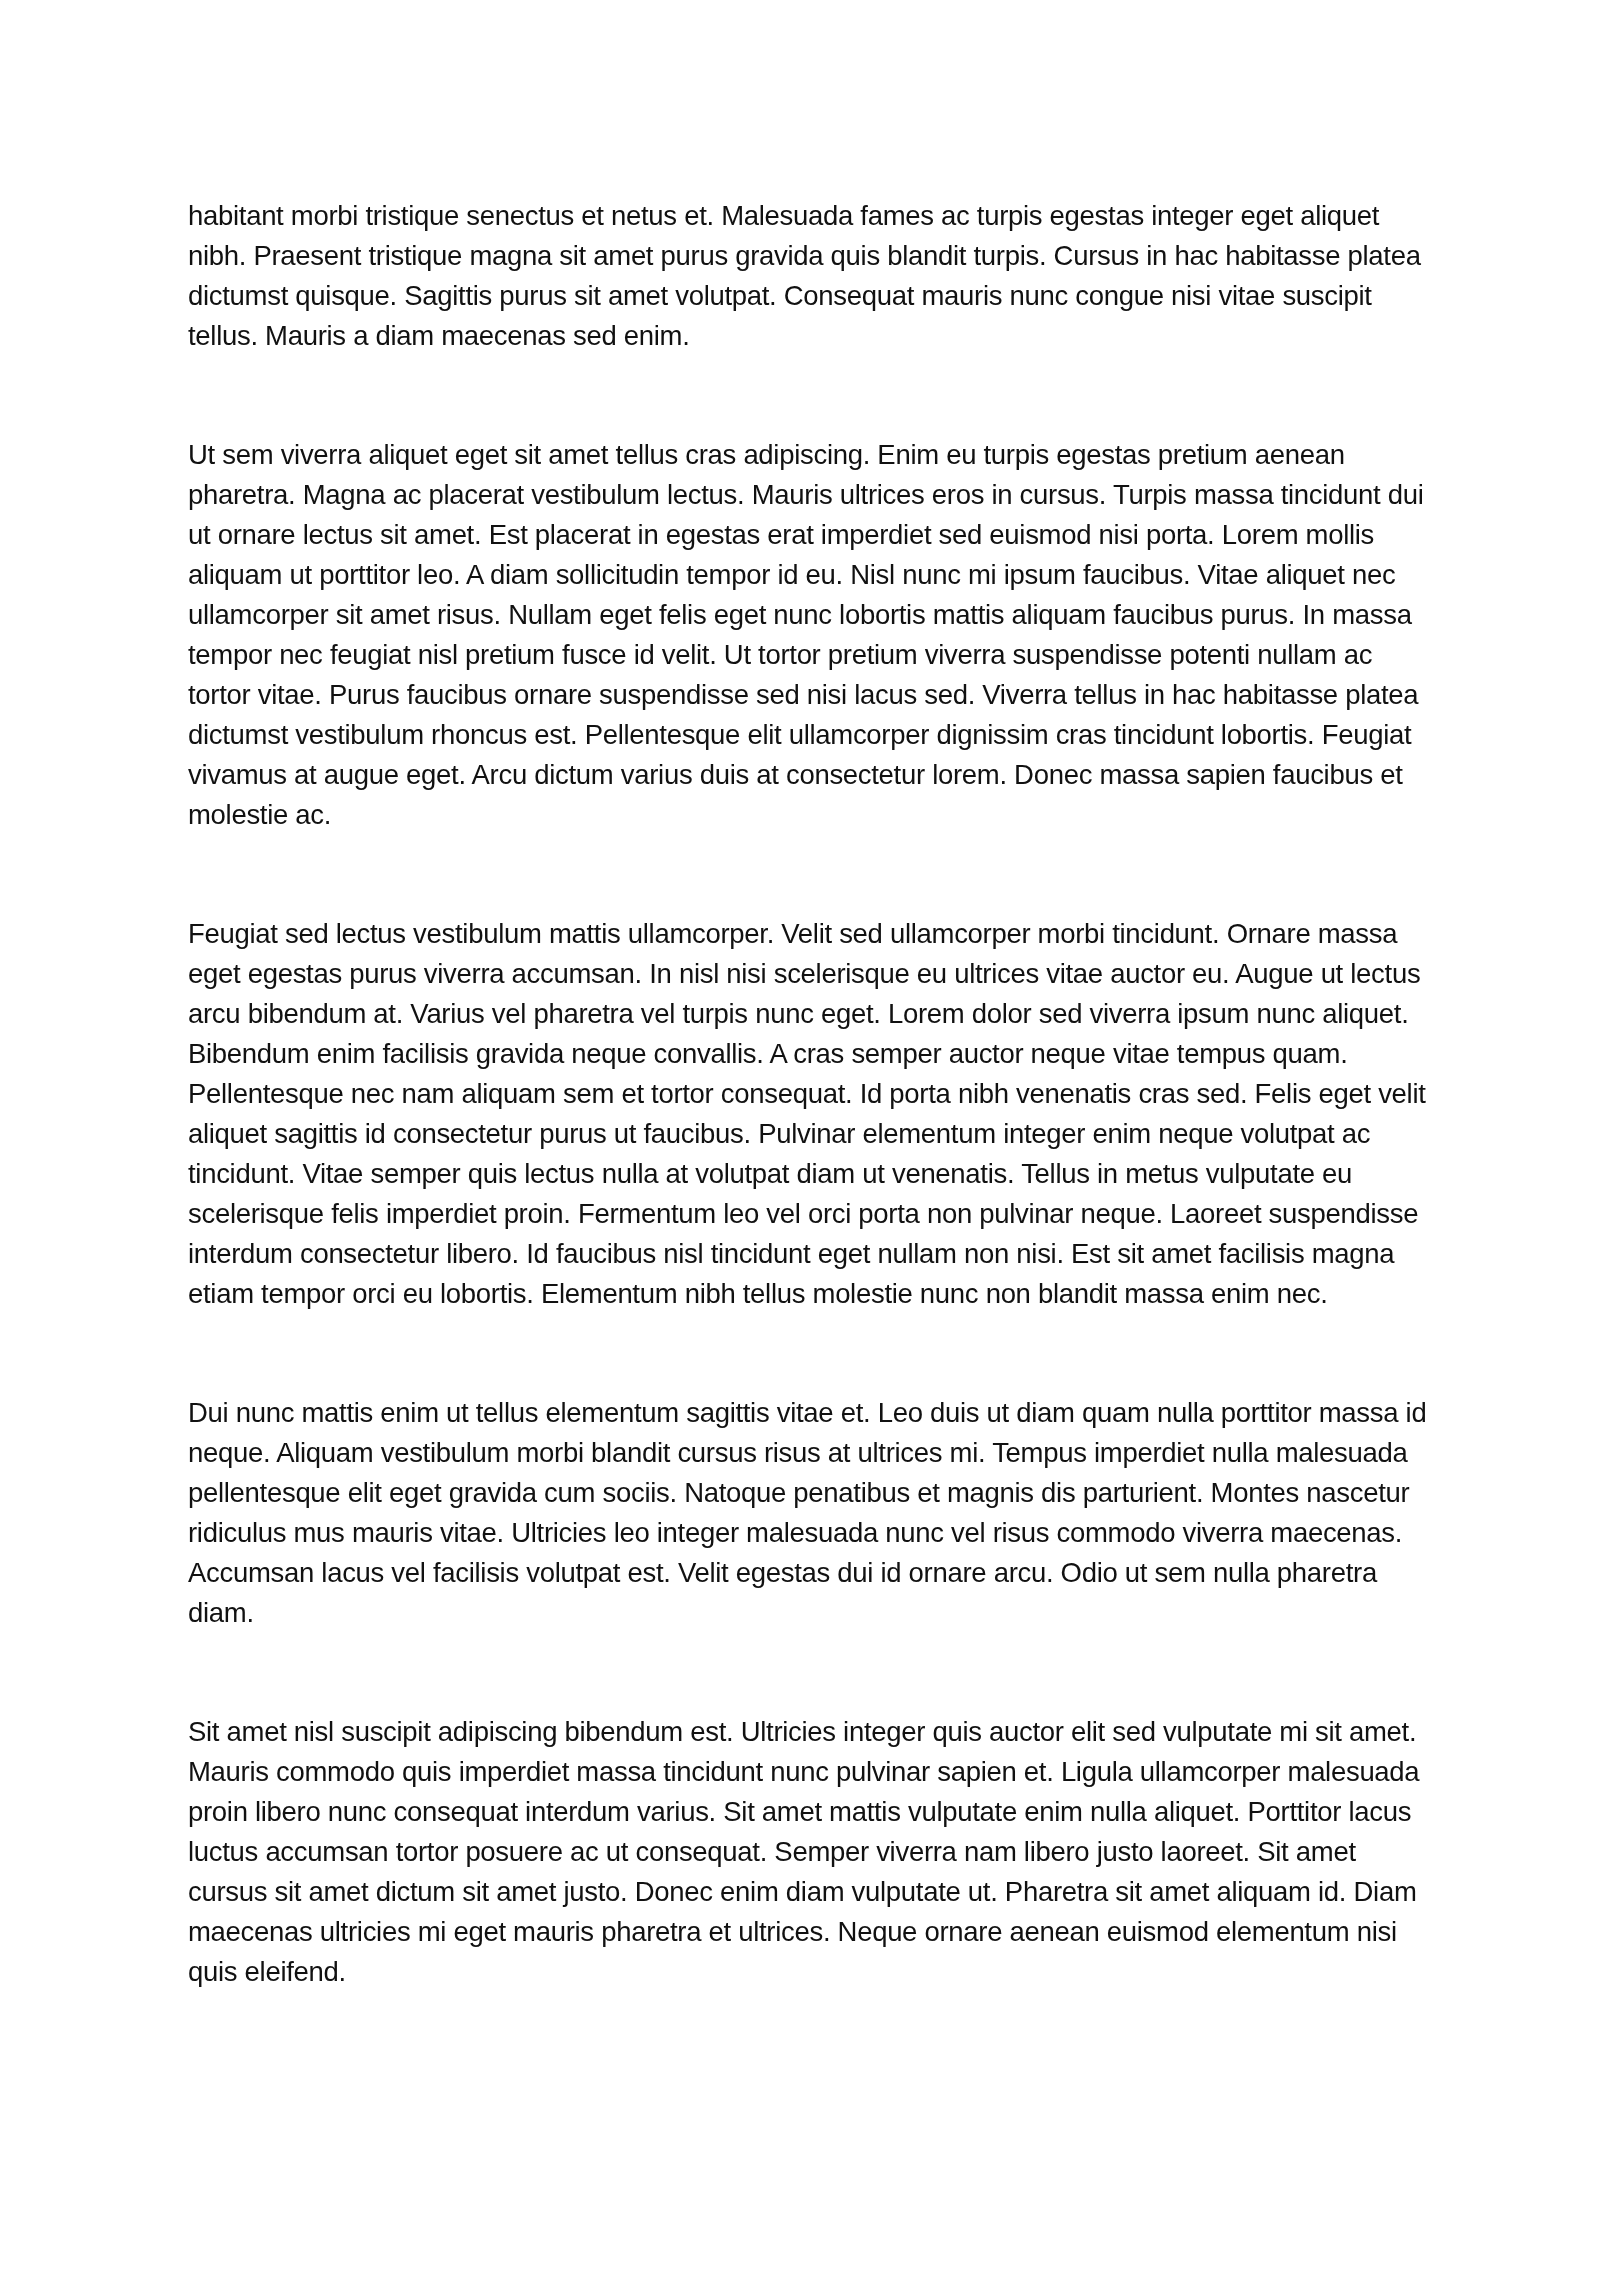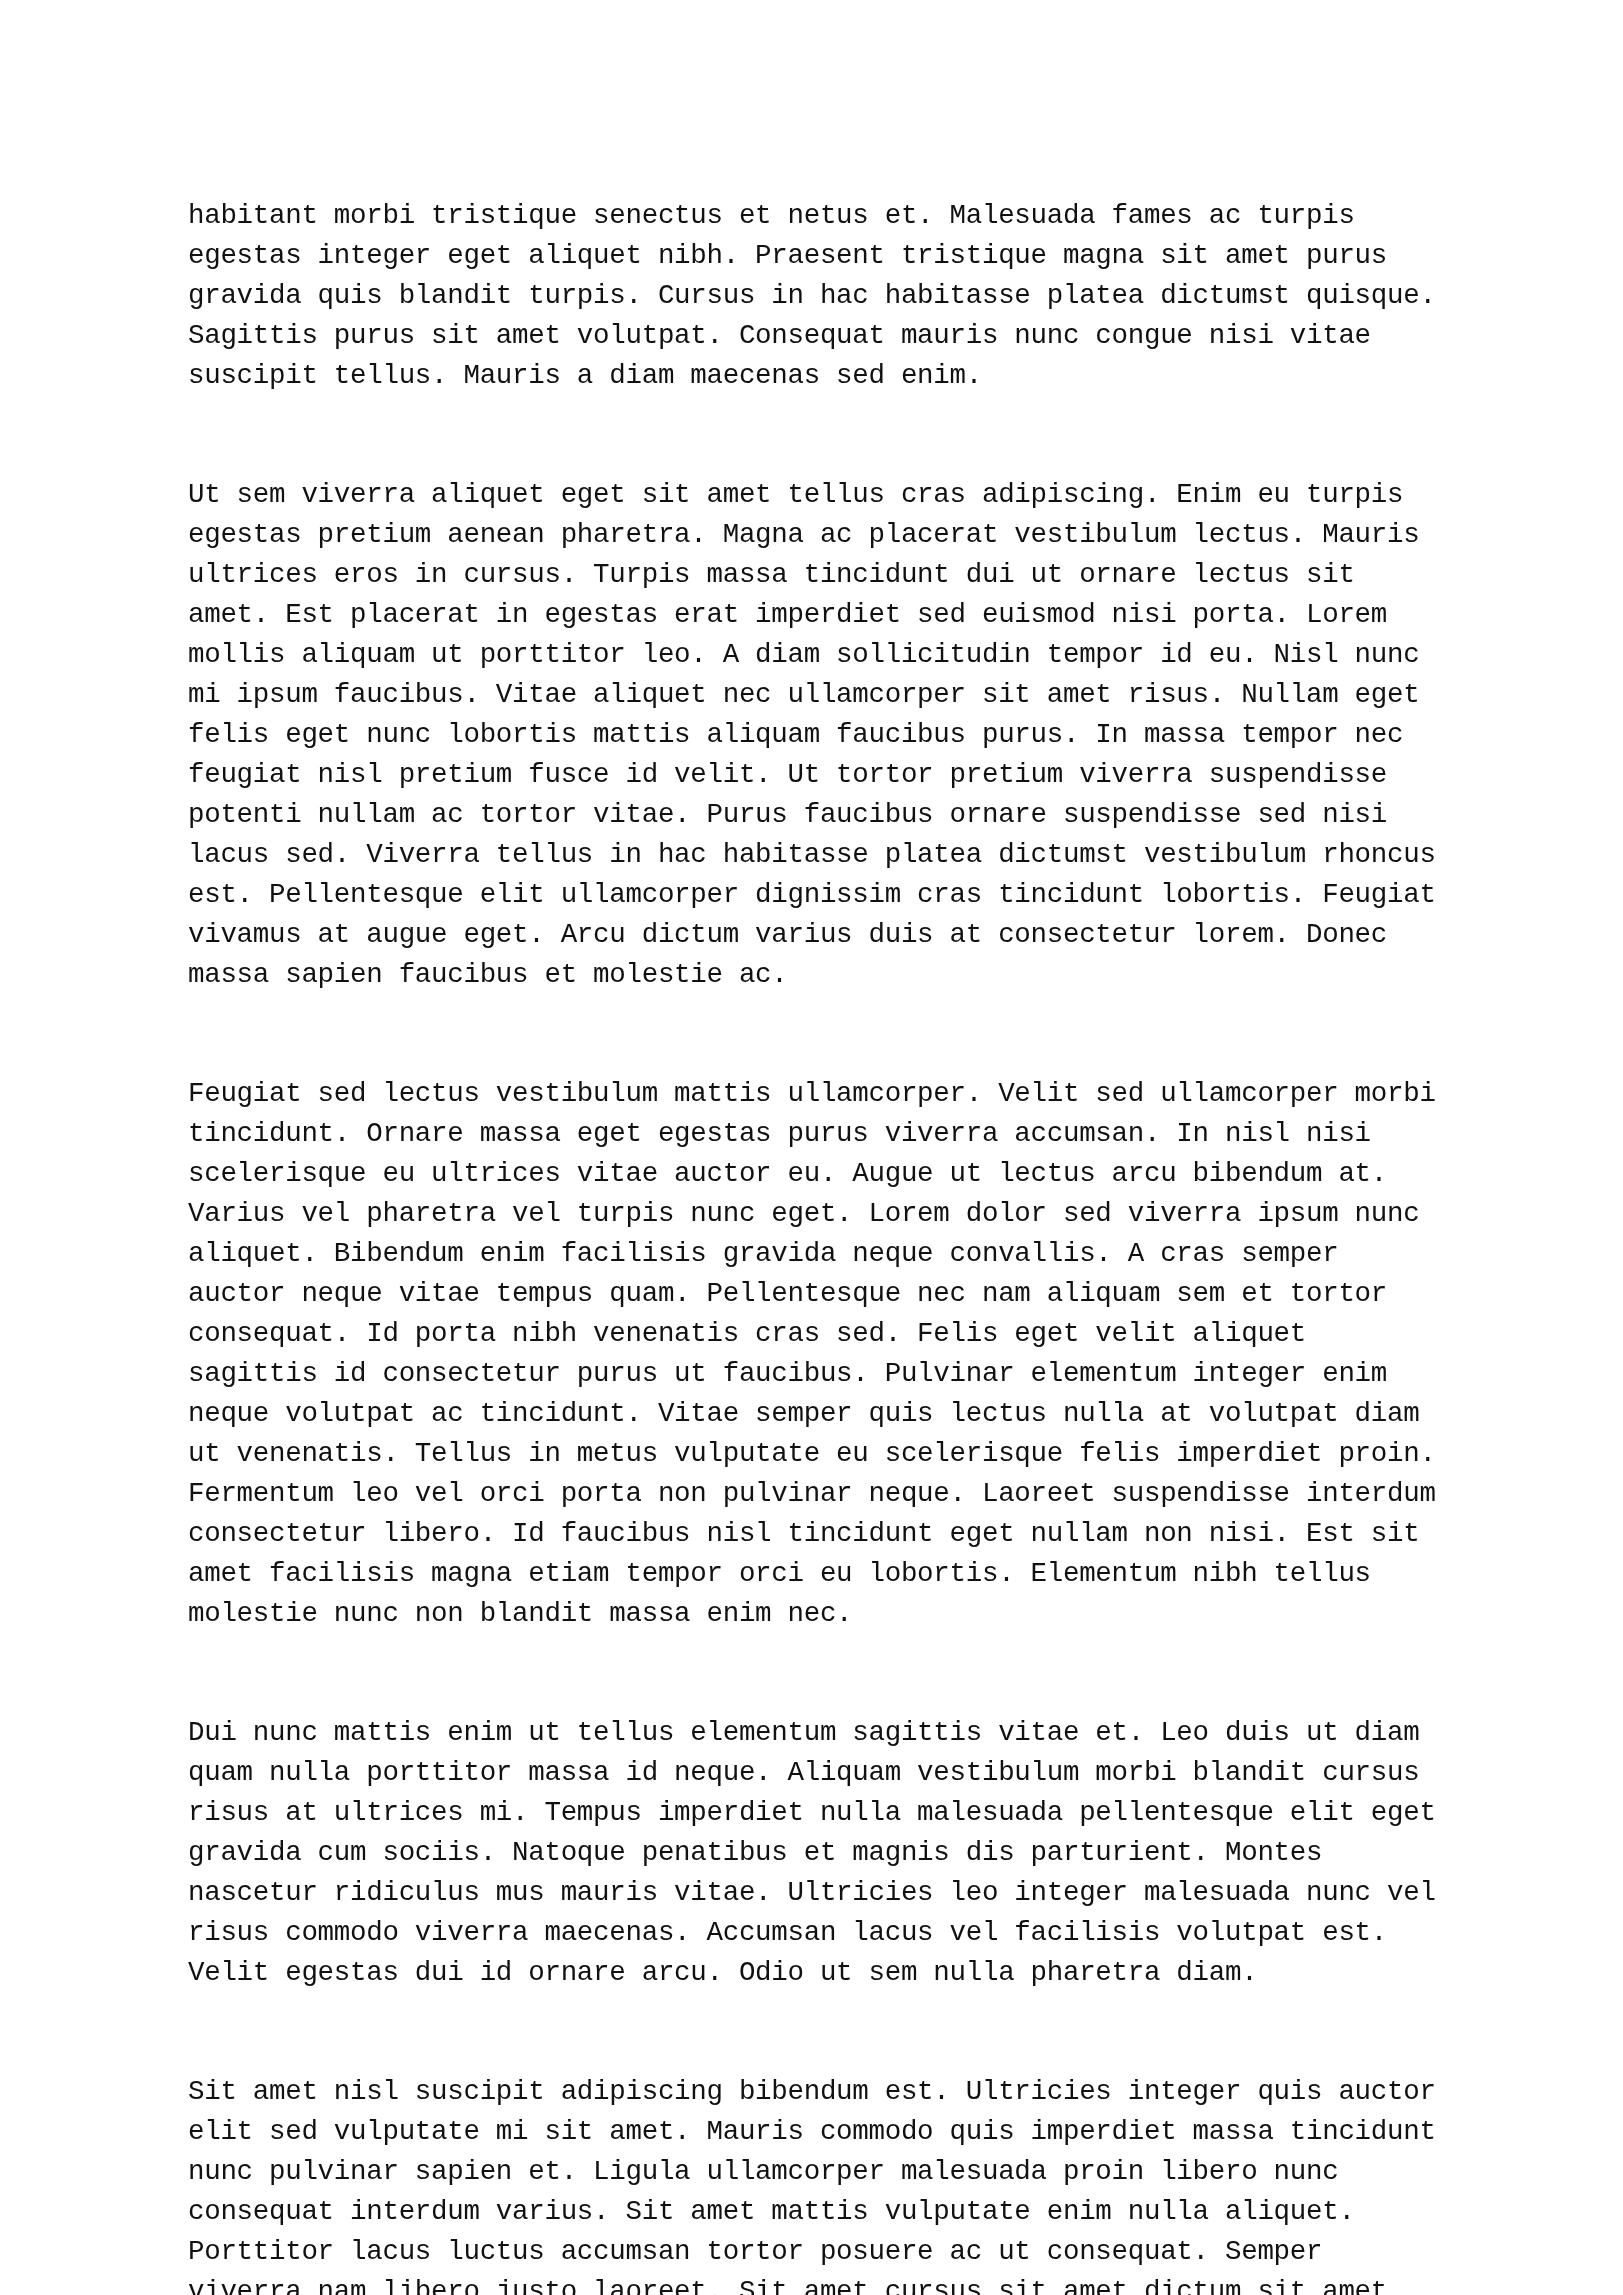--- a/index.html
+++ b/index.html
@@ -15,21 +15,21 @@
     overflow: hidden;
   }
   .text-block {
     position: absolute;
     left: 188px;
     top: 196px;
     width: 1251px;
   }
   .text-block p {
     margin: 0 0 79px 0;
-    font-family: Liberation Mono, monospace;
+    font-family: Liberation Sans, sans-serif;
     font-size: 27.5px;
     line-height: 40px;
     letter-spacing: -0.3px;
     color: #111111;
     text-align: left;
   }
   .text-block p:last-child {
     margin-bottom: 16px;
   }
 </style>

